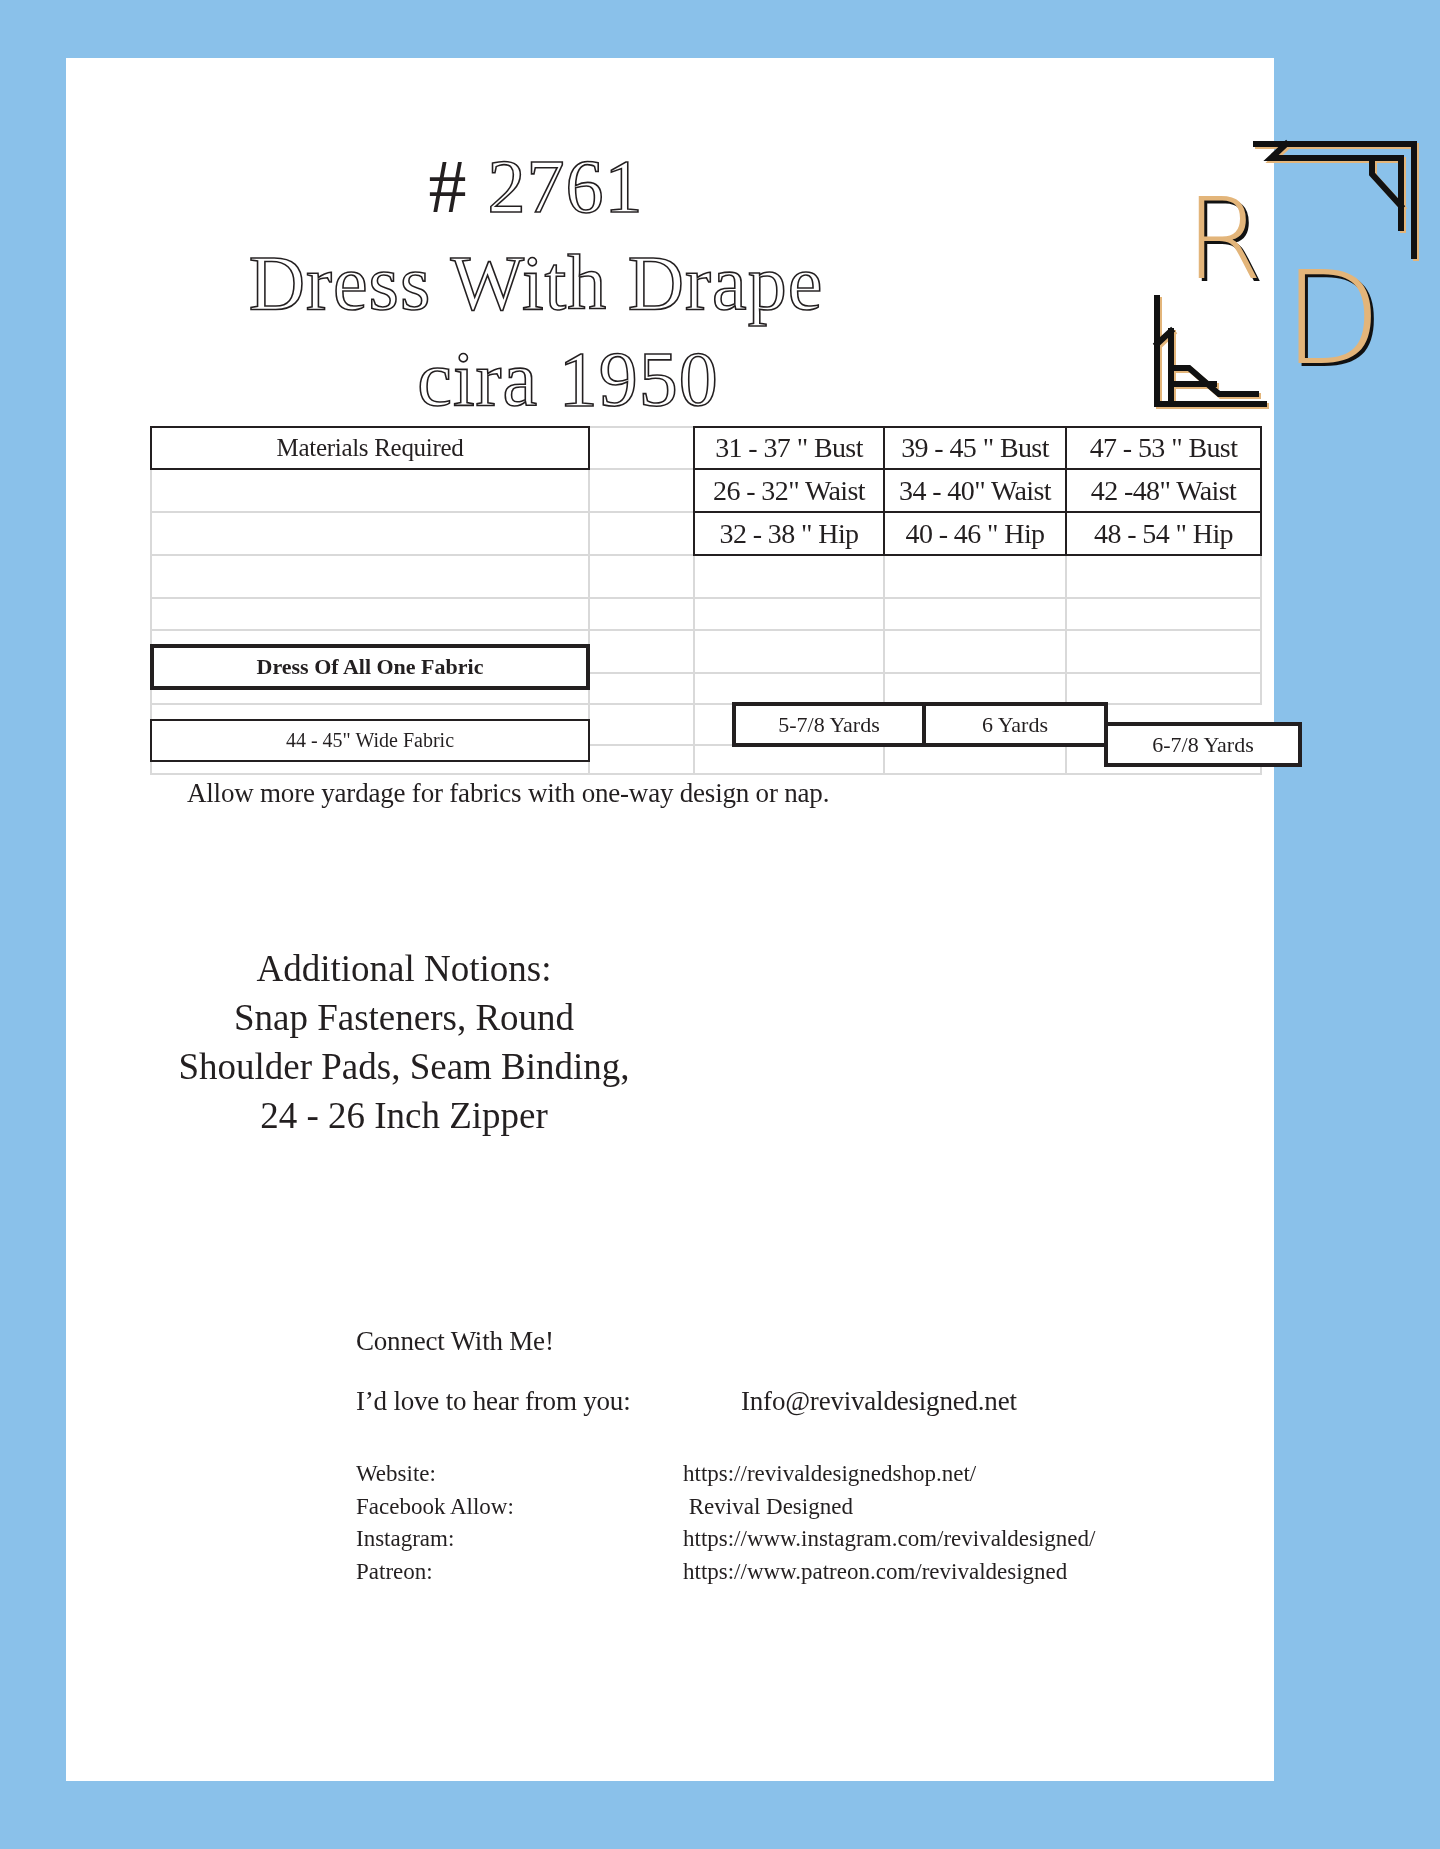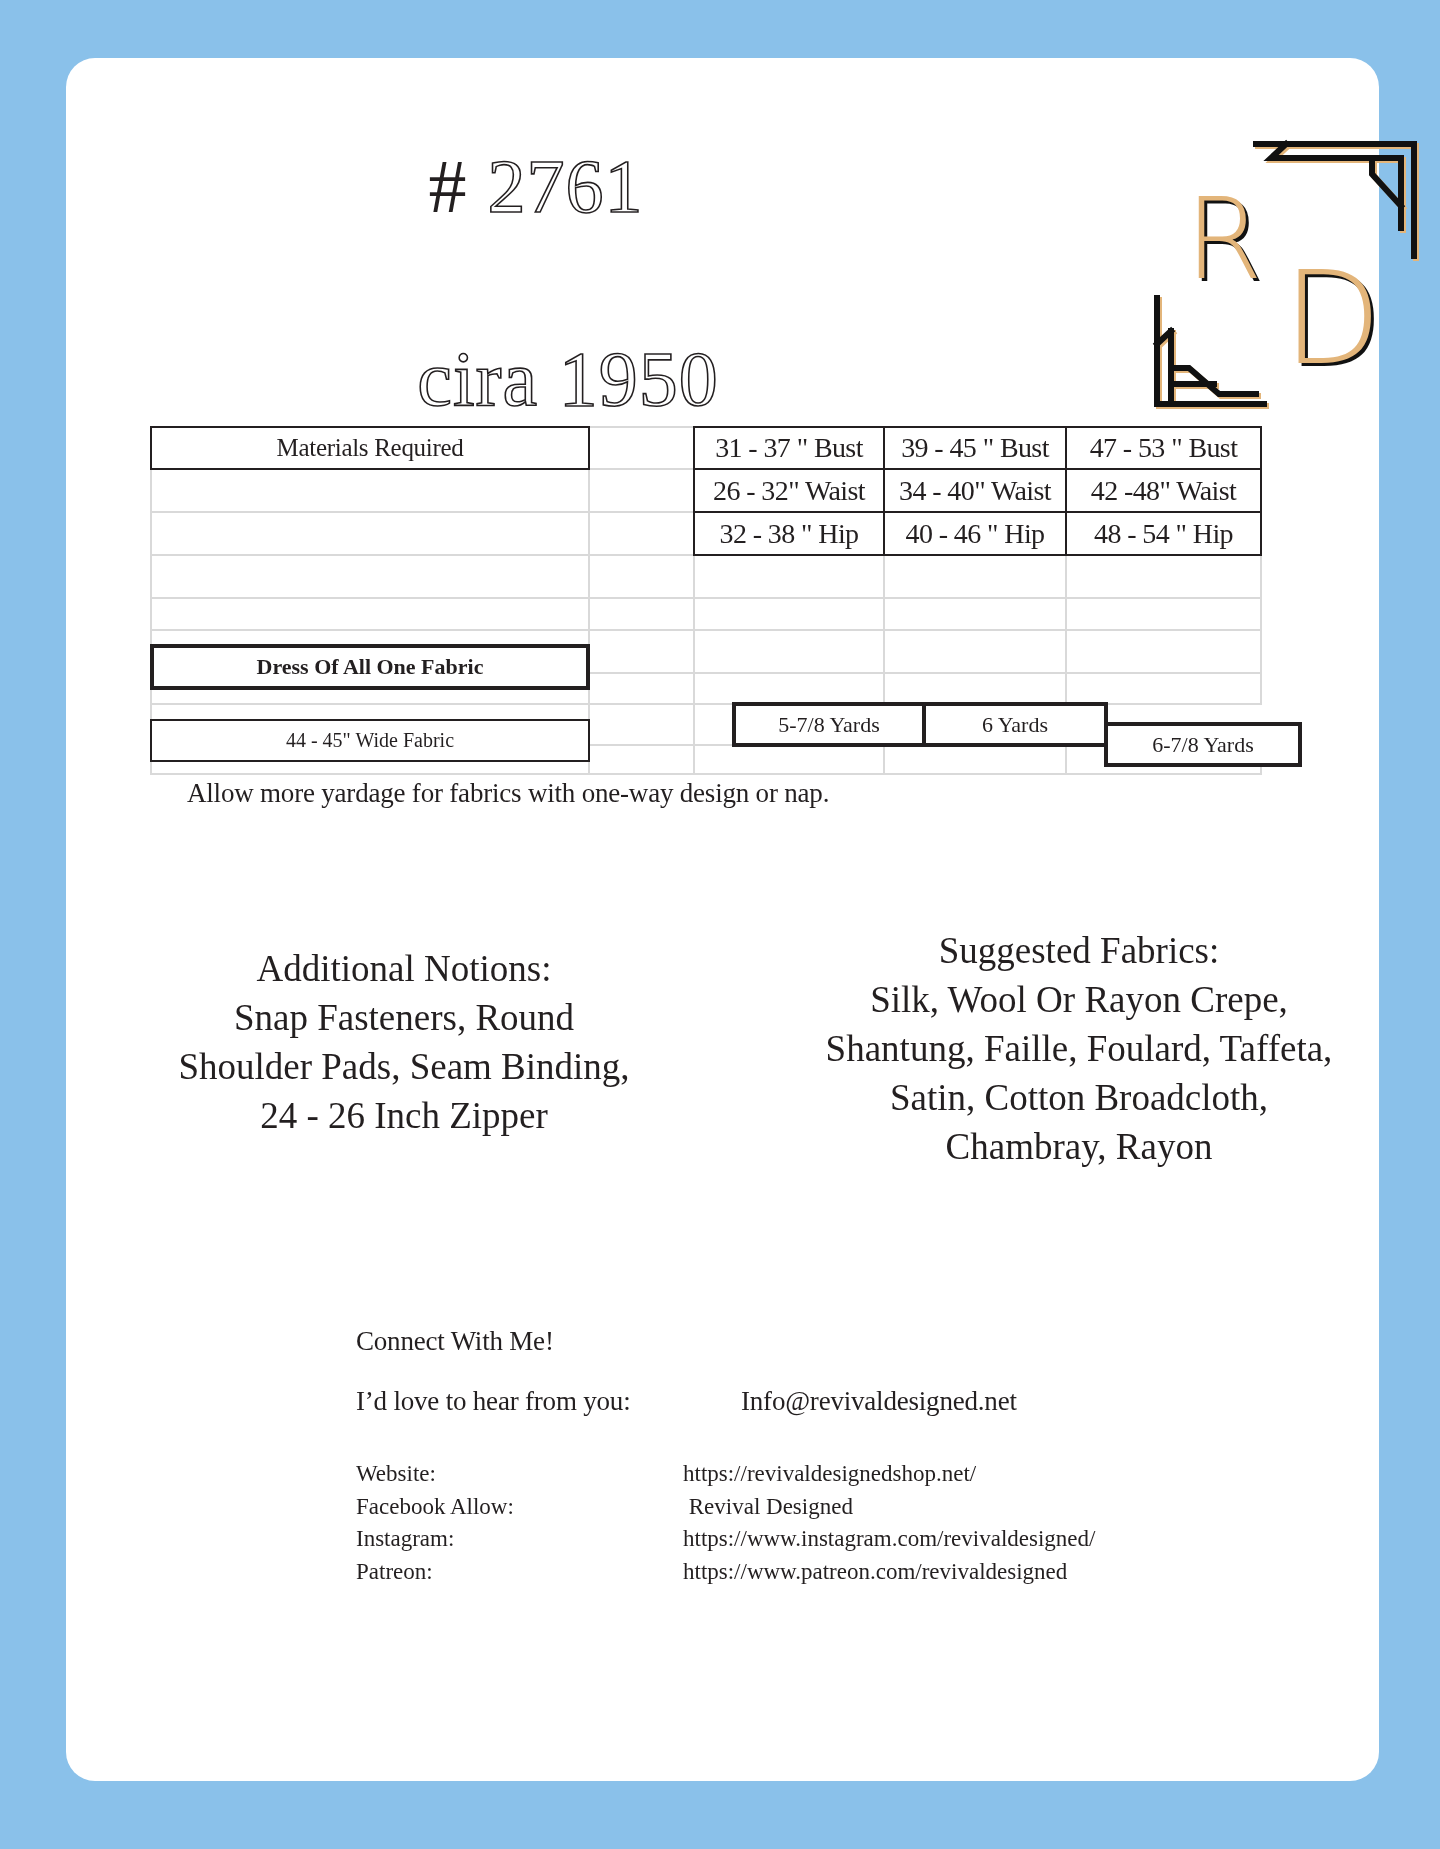--- a/index.html
+++ b/index.html
@@ -1,18 +1,18 @@
 <!DOCTYPE html>
 <html><head>
 <meta charset="utf-8">
 <style>
   html,body{margin:0;padding:0;}
   body{width:1440px;height:1849px;background:#8ac1ea;position:relative;overflow:hidden;
        font-family:"Liberation Serif","DejaVu Serif",serif;color:#231f20;}
-  .page{position:absolute;left:66px;top:58px;width:1313px;height:1723px;background:#ffffff;border-radius:29px;}
+  .page{position:absolute;left:66px;top:58px;width:1208px;height:1723px;background:#ffffff;}
   .title{position:absolute;left:0;width:940px;text-align:center;font-family:"Liberation Serif",serif;
          color:#ffffff;-webkit-text-stroke:1.6px #231f20;letter-spacing:1px;line-height:1;}
   .t-num{top:90px;font-size:76px;}
   .t-num .hash{color:#231f20;-webkit-text-stroke:0;}
   .t-name{top:186px;font-size:78px;}
   .t-year{top:282px;font-size:78px;padding-left:32px;}
   .logo{position:absolute;left:1070px;top:78px;width:290px;height:290px;}
   .cell{position:absolute;box-sizing:border-box;border:2px solid #d9d9d9;}
   .box{position:absolute;box-sizing:border-box;border:2.5px solid #231f20;background:#fff;
        display:flex;align-items:center;justify-content:center;white-space:nowrap;}
@@ -28,20 +28,21 @@
   .links .row{position:relative;height:32.5px;white-space:nowrap;}
   .links .lbl{position:absolute;left:0;}
   .links .val{position:absolute;left:327px;}
 </style>
 </head>
 <body>
 
 <div class="page">
 
   <div class="title t-num"><span class="hash">#</span> <span>2761</span></div>
+  <div class="title t-name">Dress With Drape</div>
   <div class="title t-year">cira 1950</div>
 
   <div class="logo">
     <svg width="290" height="290" viewBox="0 0 290 290">
       <g fill="none" stroke-linecap="square">
 
         <g stroke="#e3b57a" stroke-width="6" transform="translate(2,2)">
           <path d="M120 8 L278 8 L278 120"></path>
             <path d="M150 8 L135 22 L265 22 L265 92"></path>
             <path d="M236 22 L236 38 L265 70"></path>
@@ -133,27 +134,20 @@
 
   <div class="note">Allow more yardage for fabrics  with  one-way design or nap.</div>
 
   <div class="block" style="left:38px;top:886px;width:600px">
     <div>Additional Notions:</div>
     <div>Snap Fasteners, Round</div>
     <div>Shoulder Pads, Seam Binding,</div>
     <div>24 - 26 Inch Zipper</div>
   </div>
 
-  <div class="block" style="left:713px;top:868px;width:600px">
-    <div>Suggested Fabrics:</div>
-    <div>Silk, Wool Or Rayon Crepe,</div>
-    <div>Shantung, Faille, Foulard, Taffeta,</div>
-    <div>Satin, Cotton Broadcloth,</div>
-    <div>Chambray, Rayon</div>
-  </div>
 
   <div class="contact" style="left:290px;top:1268px">Connect With Me!</div>
   <div class="contact" style="left:290px;top:1328px">I’d love to hear from you:</div>
   <div class="contact" style="left:675px;top:1328px">Info@revivaldesigned.net</div>
 
   <div class="links">
     <div class="row">
       <span class="lbl">Website:</span>
       <span class="val">https://revivaldesignedshop.net/</span>
     </div>

